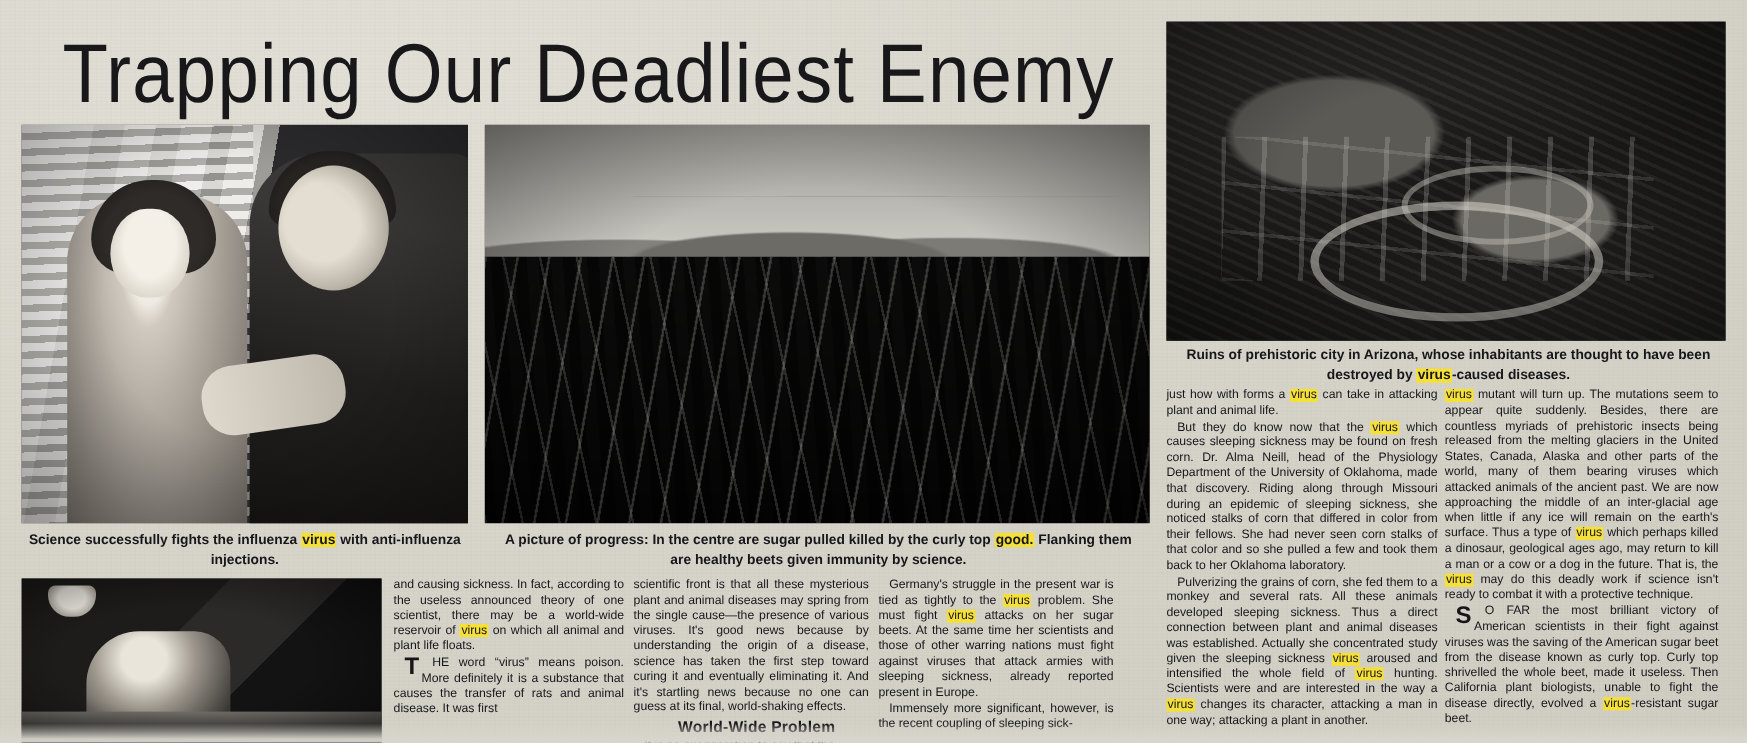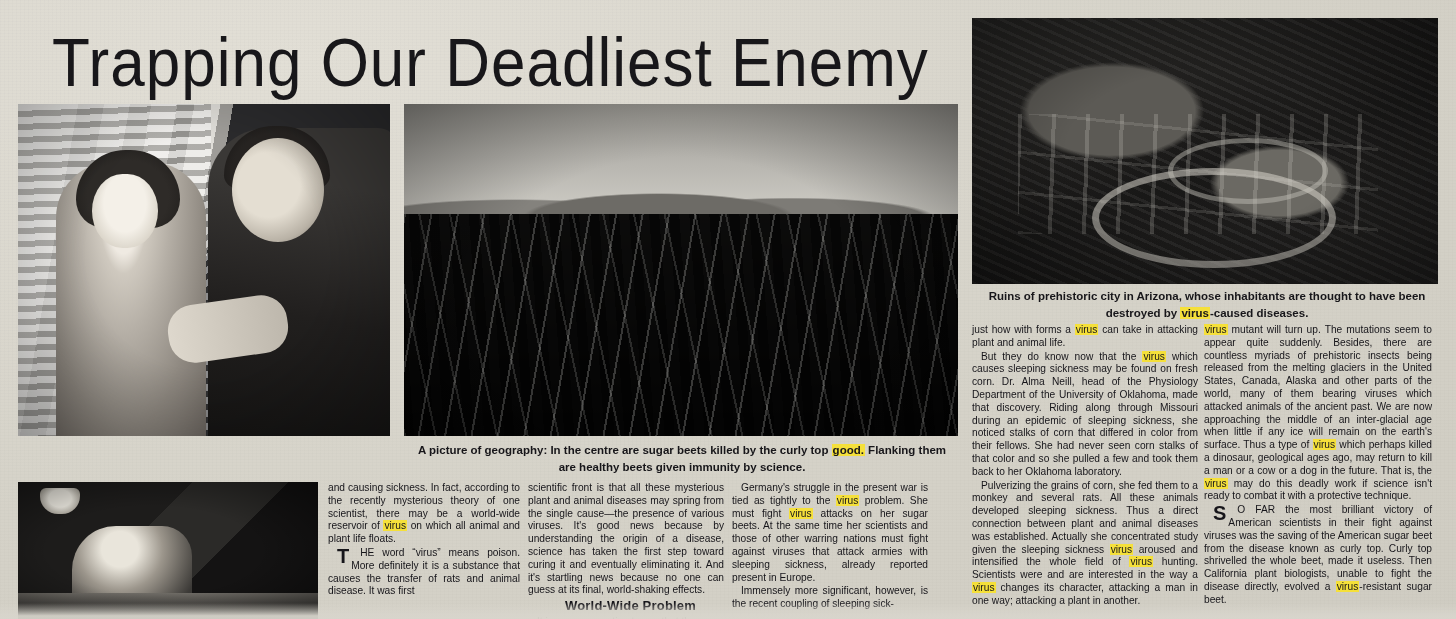--- a/index.html
+++ b/index.html
@@ -240,30 +240,33 @@
     <div class="blinds"></div>
     <div class="woman"></div>
     <div class="woman-hair"></div>
     <div class="woman-face"></div>
     <div class="man"></div>
     <div class="man-hair"></div>
     <div class="man-head"></div>
     <div class="arm"></div>
     <div class="vignette"></div>
   </div>
+  <div class="cap" id="cap1">
+    <span>Science successfully fights the influenza </span><span class="hl">virus</span><span> with anti-influenza injections.</span>
+  </div>
 
   <div class="photo" id="photo2">
     <div class="sky"></div>
     <div class="mtn"></div>
     <div class="field"></div>
     <div class="rows"></div>
     <div class="vignette"></div>
   </div>
   <div class="cap" id="cap2">
-    <span>A picture of geography: In the centre are sugar beets killed by the curly top </span><span class="hl">good.</span><span> Flanking them are healthy beets given immunity by science.</span>
+    <span>A picture of progress: In the centre are sugar pulled killed by the curly top </span><span class="hl">good.</span><span> Flanking them are healthy beets given immunity by science.</span>
   </div>
 
   <div class="photo" id="photo3">
     <div class="ground"></div>
     <div class="walls"></div>
     <div class="ruinring"></div>
     <div class="ruinring2"></div>
     <div class="vignette"></div>
   </div>
   <div class="cap" id="cap3">
@@ -274,21 +277,21 @@
     <div class="bg"></div>
     <div class="lamp"></div>
     <div class="figure"></div>
     <div class="bench"></div>
     <div class="vignette"></div>
   </div>
 
   <div class="col" id="col1" style="left:328px;width:0;"></div>
 
   <div class="col" style="left:328px;top:482px;width:192px;">
-    <p class="noind"><span>and causing sickness. In fact, according to the recently mysterious theory of one scientist, there may be a world-wide reservoir of </span><span class="hl">virus</span><span> on which all animal and plant life floats.</span></p>
+    <p class="noind"><span>and causing sickness. In fact, according to the useless announced theory of one scientist, there may be a world-wide reservoir of </span><span class="hl">virus</span><span> on which all animal and plant life floats.</span></p>
     <p class="dropcapline"><span class="dropcap">T</span><span>HE word “virus” means poison. More definitely it is a substance that causes the transfer of rats and animal disease. It was first</span></p>
   </div>
 
   <div class="col" style="left:528px;top:482px;width:196px;">
     <p class="noind">scientific front is that all these mysterious plant and animal diseases may spring from the single cause—the presence of various viruses. It's good news because by understanding the origin of a disease, science has taken the first step toward curing it and eventually eliminating it. And it's startling news because no one can guess at its final, world-shaking effects.</p>
     <p class="subhead">World-Wide Problem</p>
     <p>It is no exaggeration to say that the</p>
   </div>
 
   <div class="col" style="left:732px;top:482px;width:196px;">

